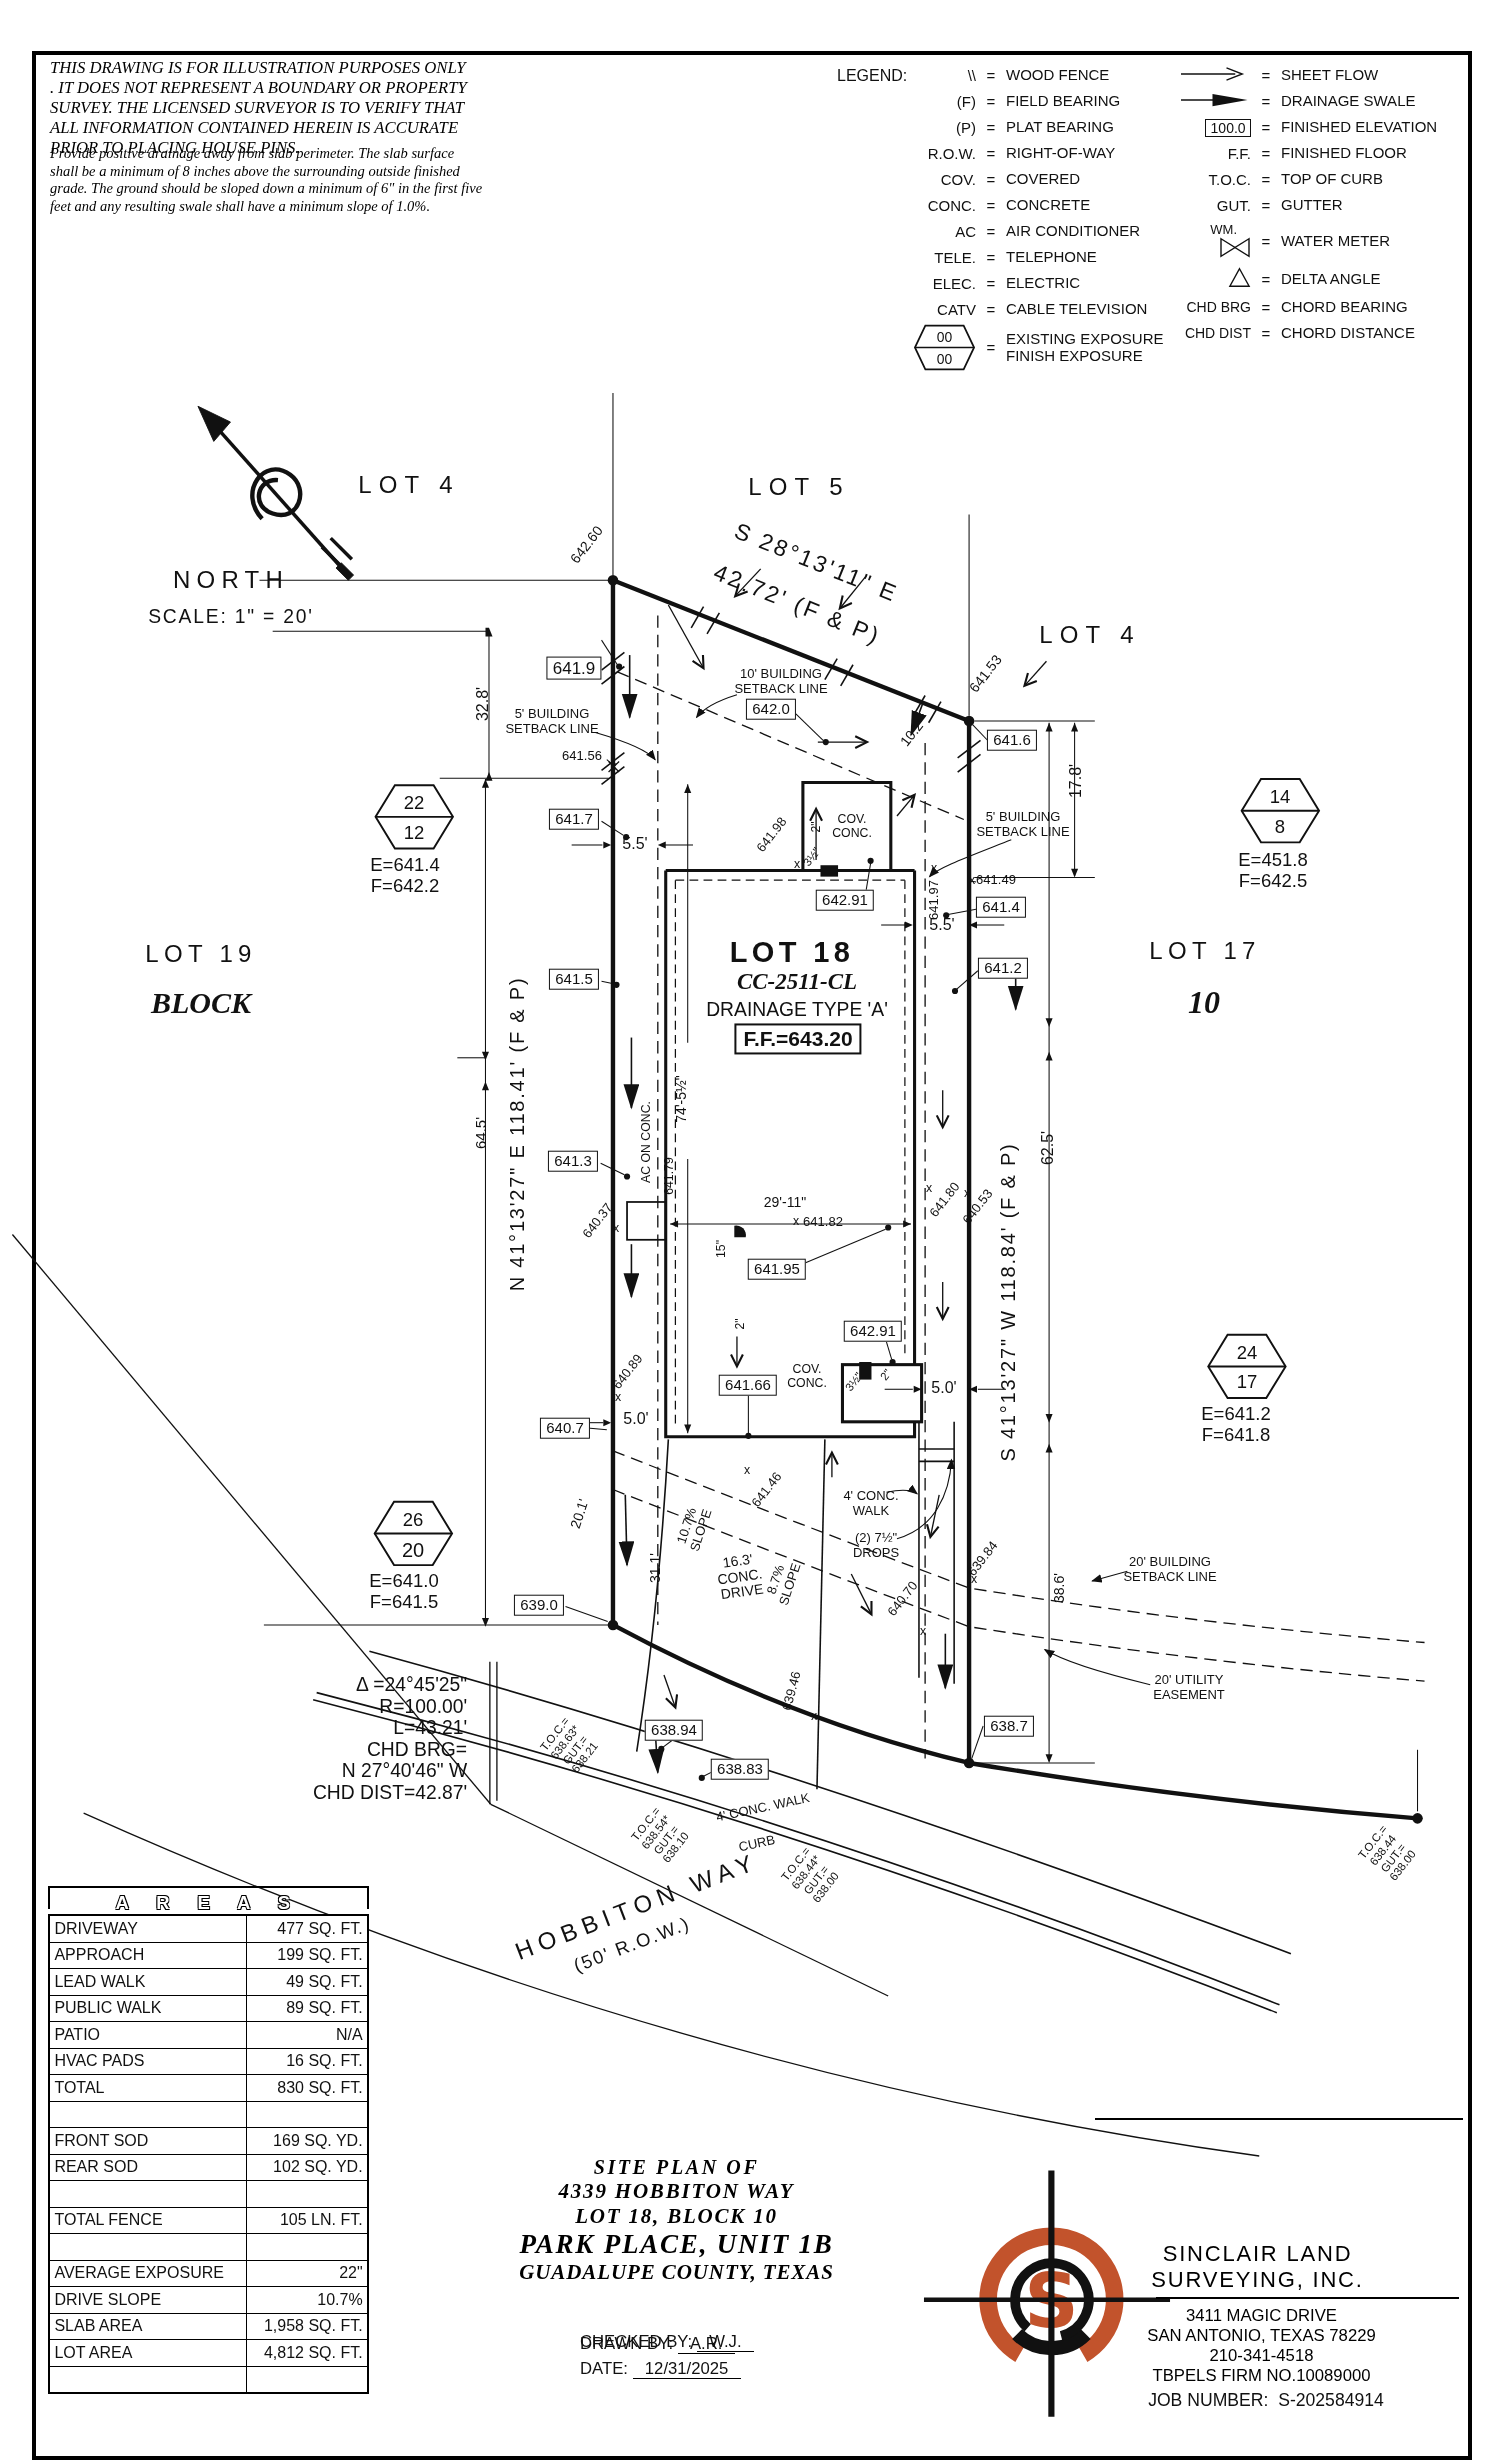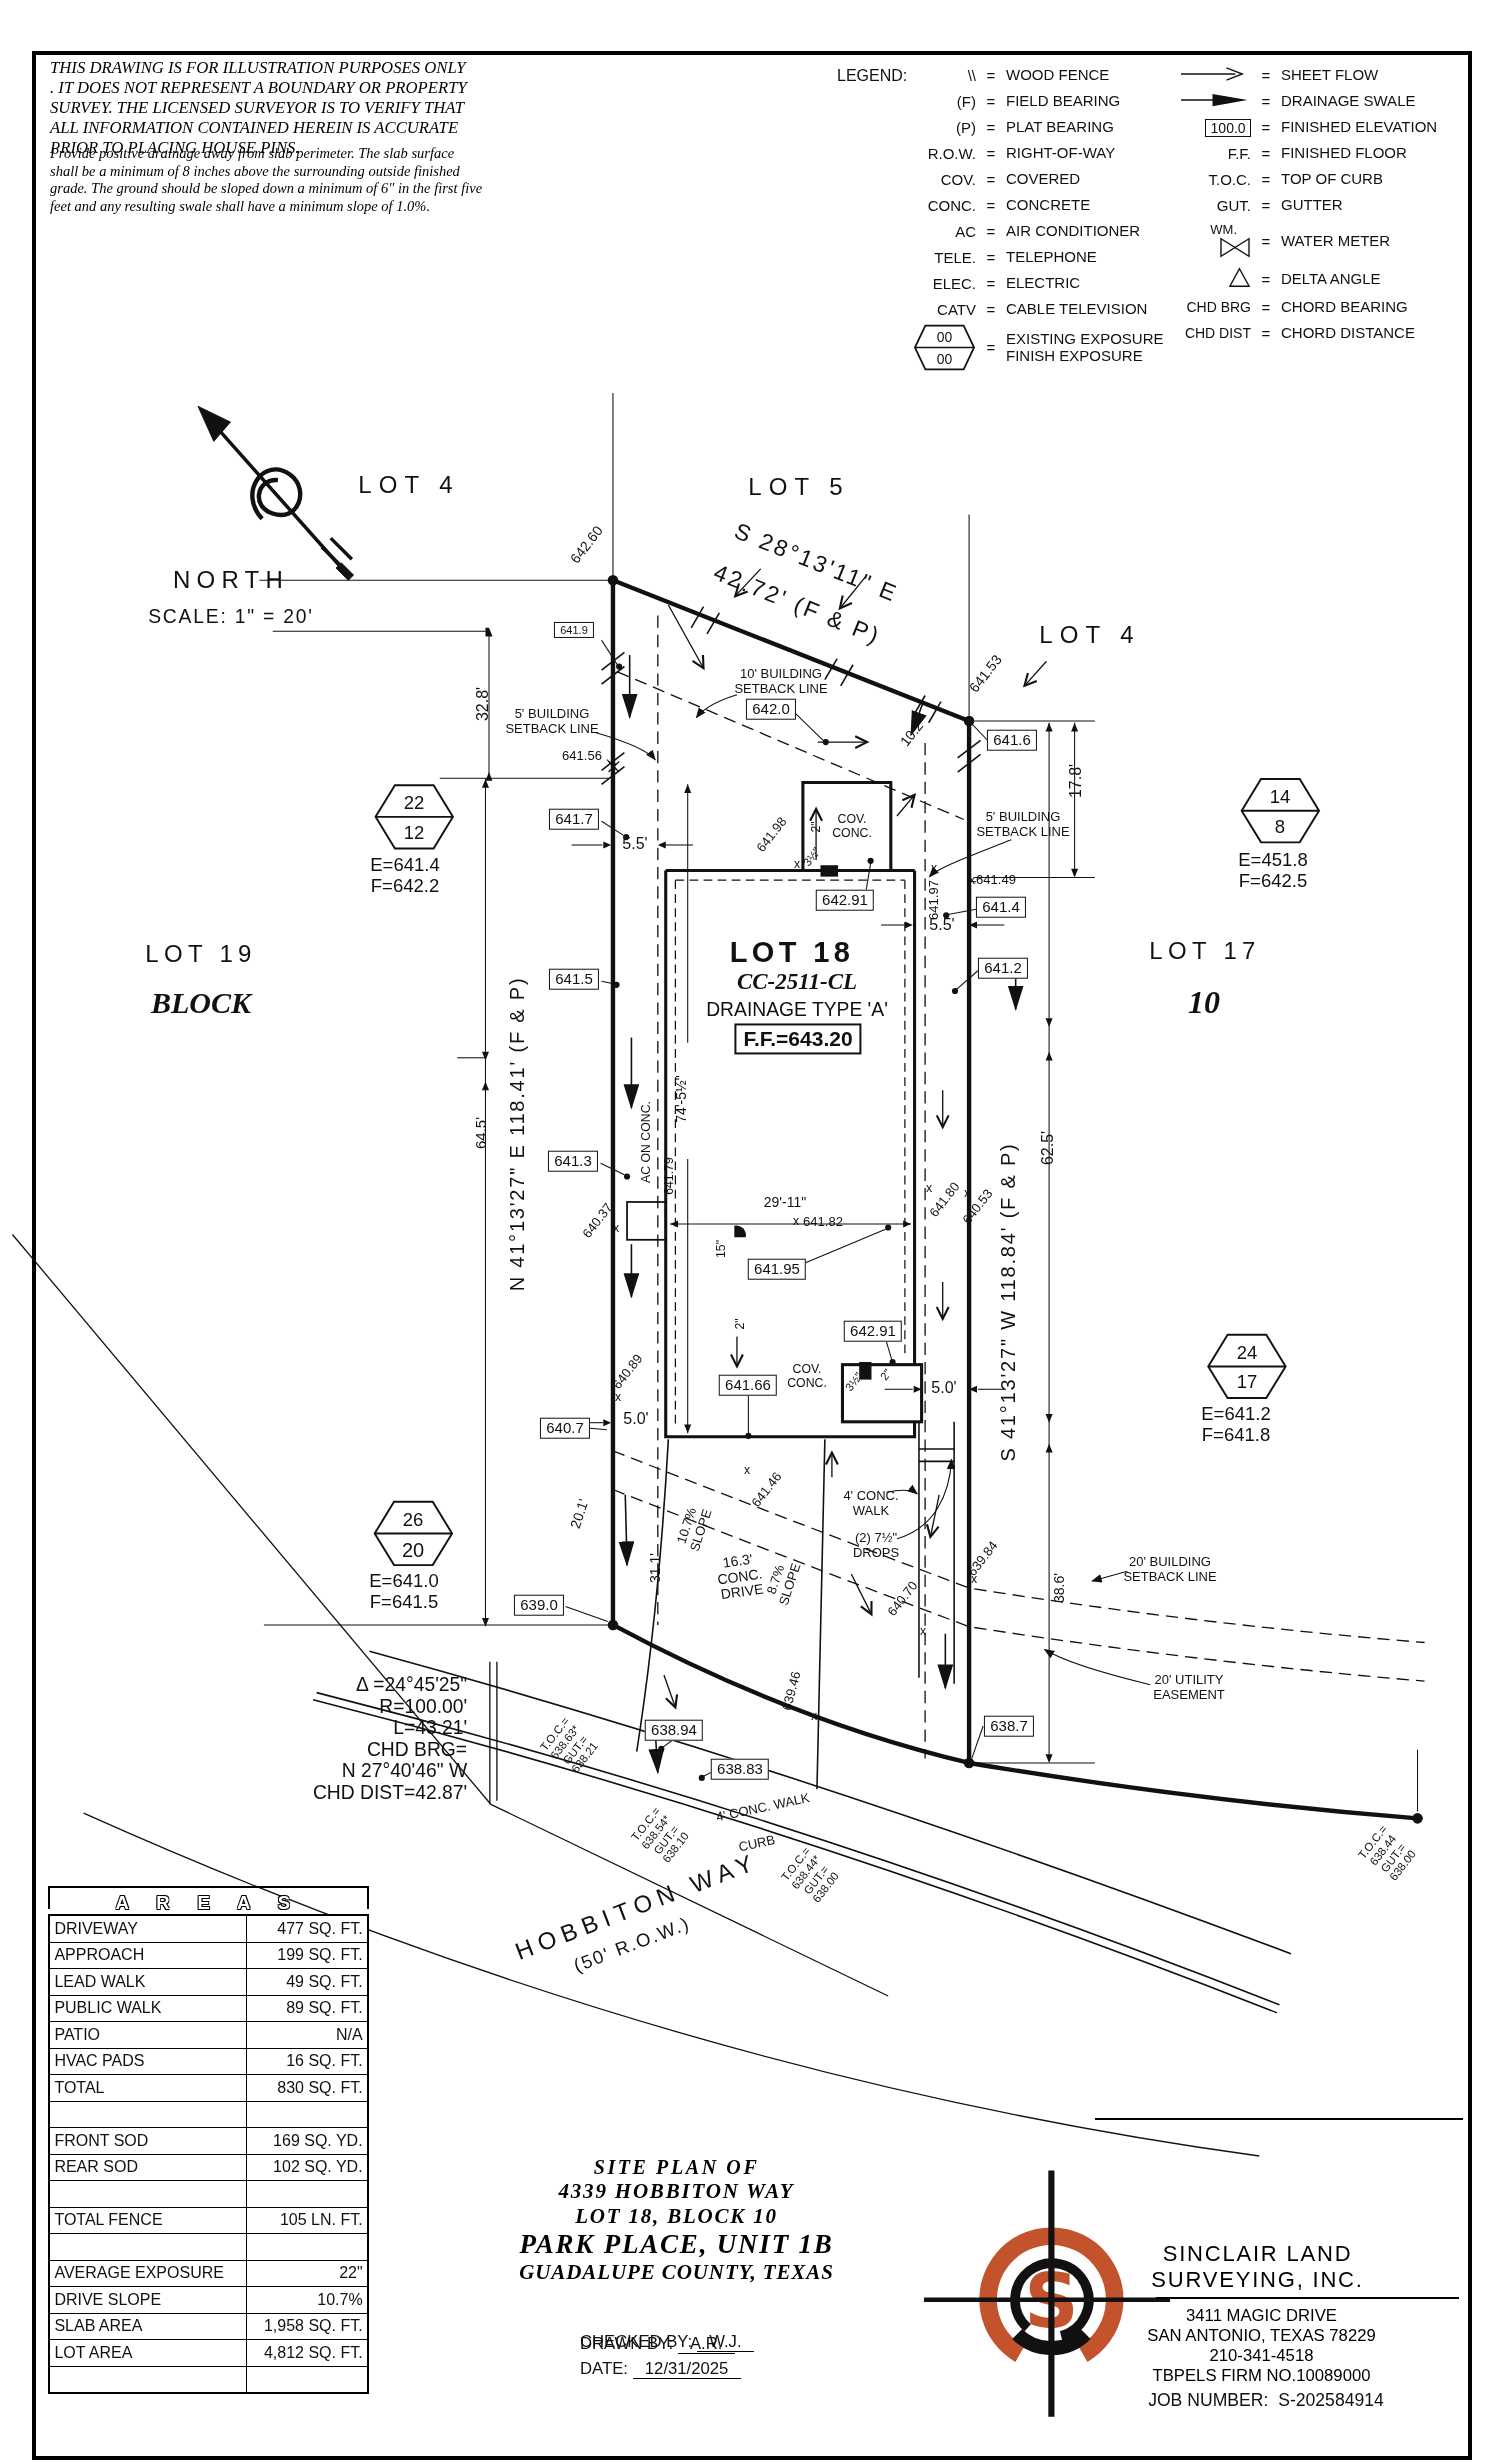--- a/index.html
+++ b/index.html
@@ -549,21 +549,21 @@
       <div class="ann" style="left: 1273px; top: 860px; font-size: 18.5px; transform: translate(-50%, -50%);">E=451.8</div>
       <div class="ann" style="left: 1273px; top: 881px; font-size: 18.5px; transform: translate(-50%, -50%);">F=642.5</div>
       <div class="ann" style="left: 413px; top: 1520px; font-size: 18.5px; transform: translate(-50%, -50%);">26</div>
       <div class="ann" style="left: 413px; top: 1550px; font-size: 20px; transform: translate(-50%, -50%);">20</div>
       <div class="ann" style="left: 404px; top: 1581px; font-size: 18.5px; transform: translate(-50%, -50%);">E=641.0</div>
       <div class="ann" style="left: 404px; top: 1602px; font-size: 18.5px; transform: translate(-50%, -50%);">F=641.5</div>
       <div class="ann" style="left: 1247px; top: 1353px; font-size: 18.5px; transform: translate(-50%, -50%);">24</div>
       <div class="ann" style="left: 1247px; top: 1382px; font-size: 18.5px; transform: translate(-50%, -50%);">17</div>
       <div class="ann" style="left: 1236px; top: 1414px; font-size: 18.5px; transform: translate(-50%, -50%);">E=641.2</div>
       <div class="ann" style="left: 1236px; top: 1435px; font-size: 18.5px; transform: translate(-50%, -50%);">F=641.8</div>
-      <div class="ann box" style="left: 574px; top: 630px; font-size: 11px; transform: translate(-50%, -50%);">641.9</div>
+      <div class="ann box" style="left: 574px; top: 668px; font-size: 17px; transform: translate(-50%, -50%);">641.9</div>
       <div class="ann box" style="left: 771px; top: 709px; font-size: 15px; transform: translate(-50%, -50%);">642.0</div>
       <div class="ann box" style="left: 1012px; top: 740px; font-size: 15px; transform: translate(-50%, -50%);">641.6</div>
       <div class="ann box" style="left: 574px; top: 819px; font-size: 15px; transform: translate(-50%, -50%);">641.7</div>
       <div class="ann box" style="left: 574px; top: 979px; font-size: 15px; transform: translate(-50%, -50%);">641.5</div>
       <div class="ann box" style="left: 1001px; top: 907px; font-size: 15px; transform: translate(-50%, -50%);">641.4</div>
       <div class="ann box" style="left: 1003px; top: 968px; font-size: 15px; transform: translate(-50%, -50%);">641.2</div>
       <div class="ann box" style="left: 573px; top: 1161px; font-size: 15px; transform: translate(-50%, -50%);">641.3</div>
       <div class="ann box" style="left: 845px; top: 900px; font-size: 15px; transform: translate(-50%, -50%);">642.91</div>
       <div class="ann box" style="left: 777px; top: 1269px; font-size: 15px; transform: translate(-50%, -50%);">641.95</div>
       <div class="ann box" style="left: 873px; top: 1331px; font-size: 15px; transform: translate(-50%, -50%);">642.91</div>

